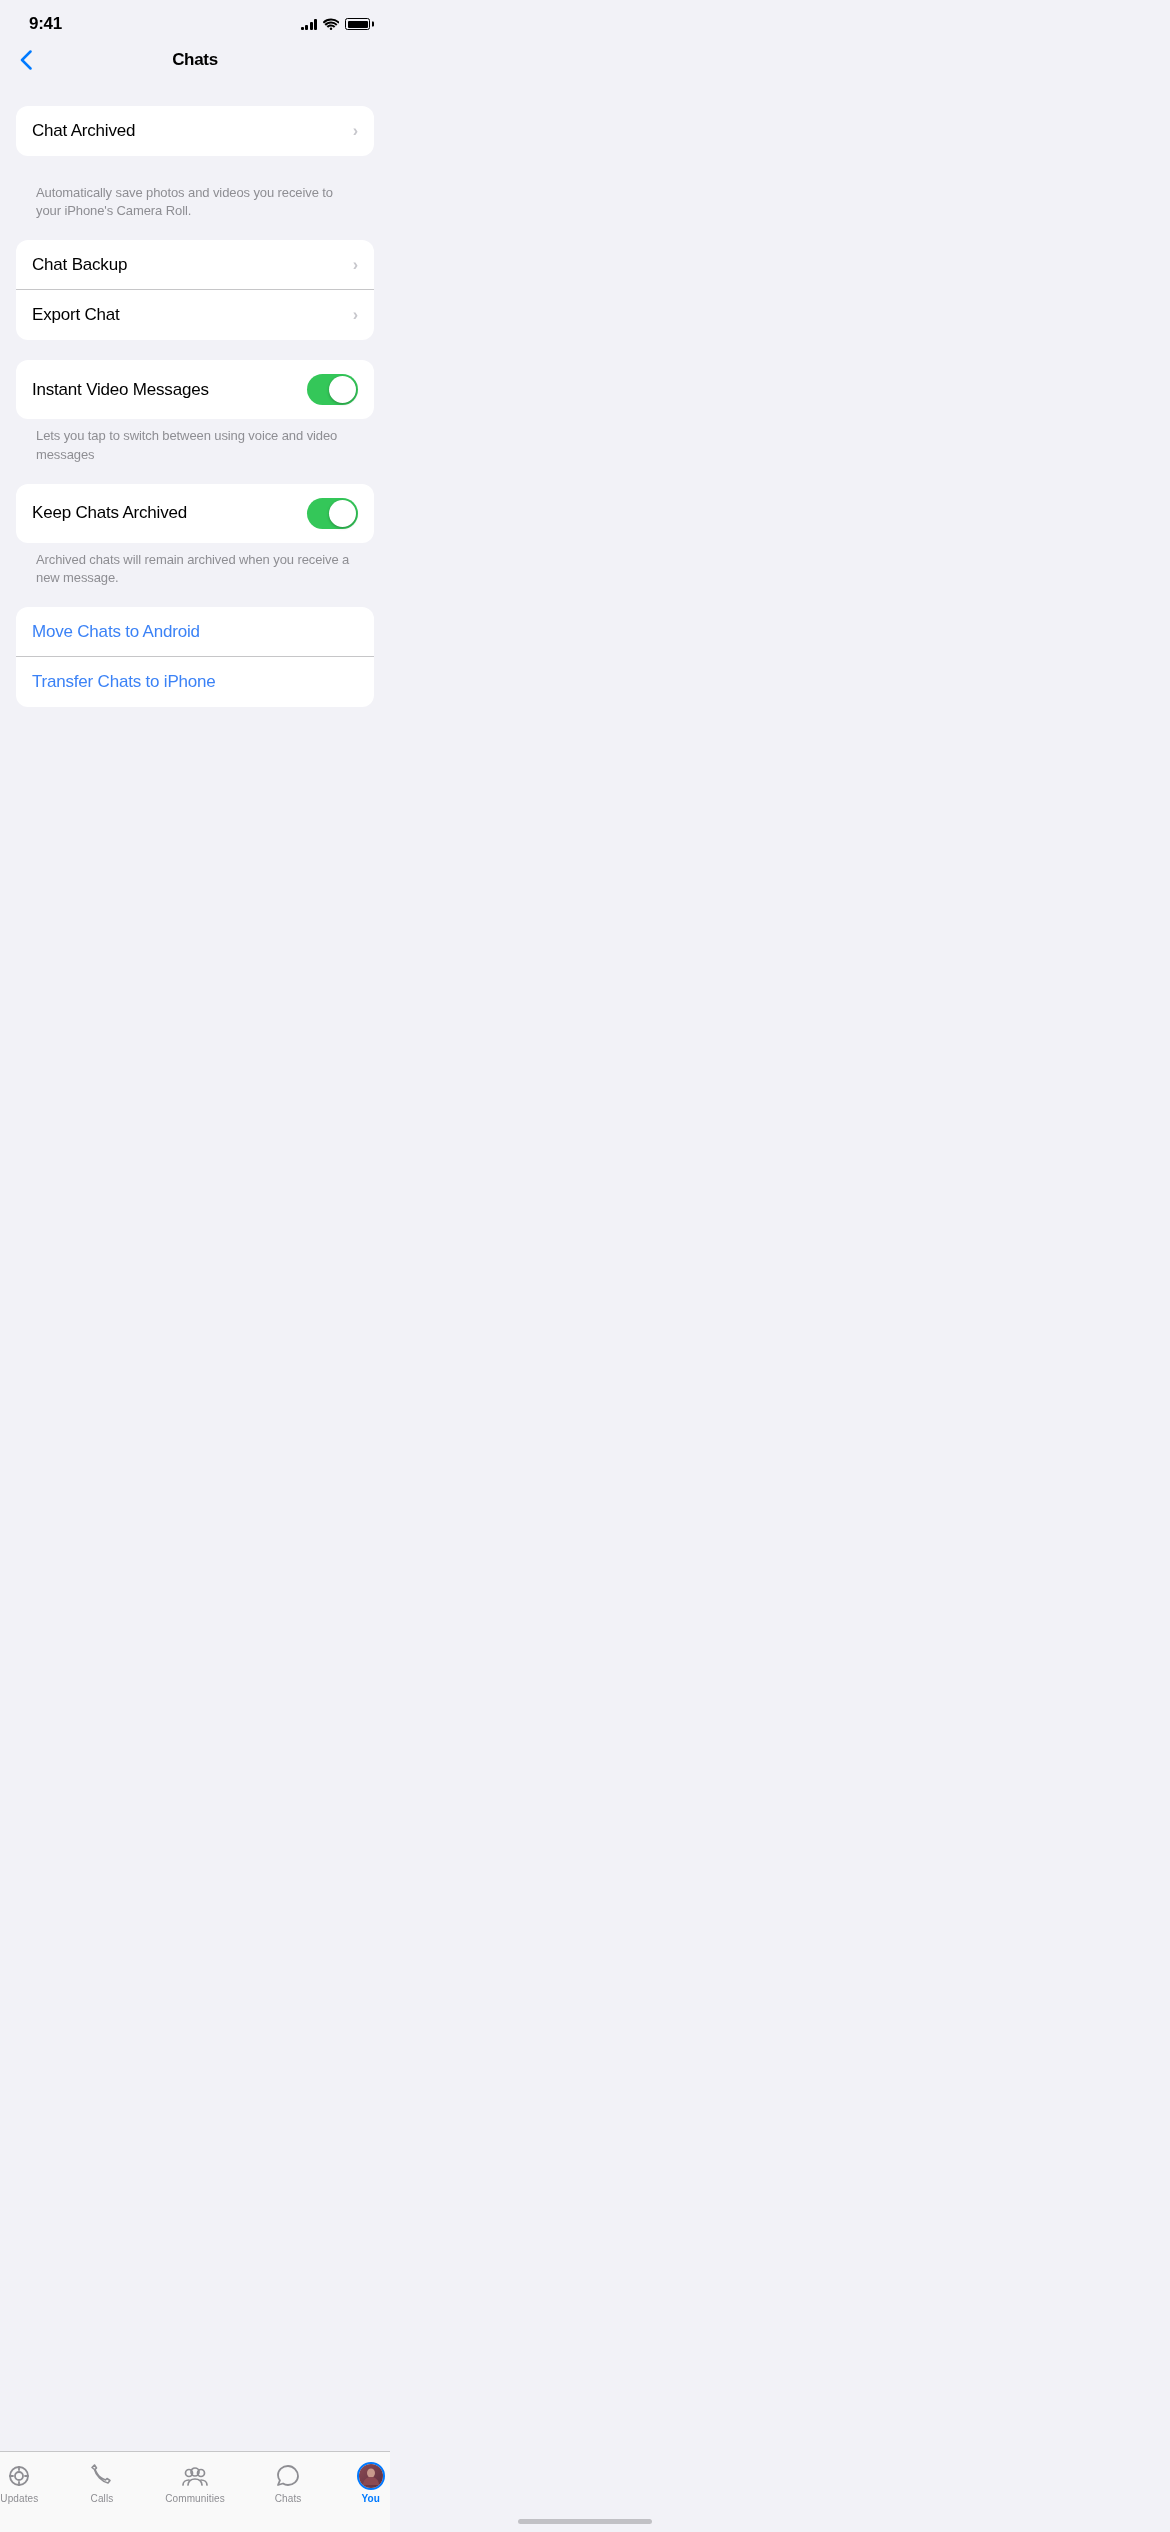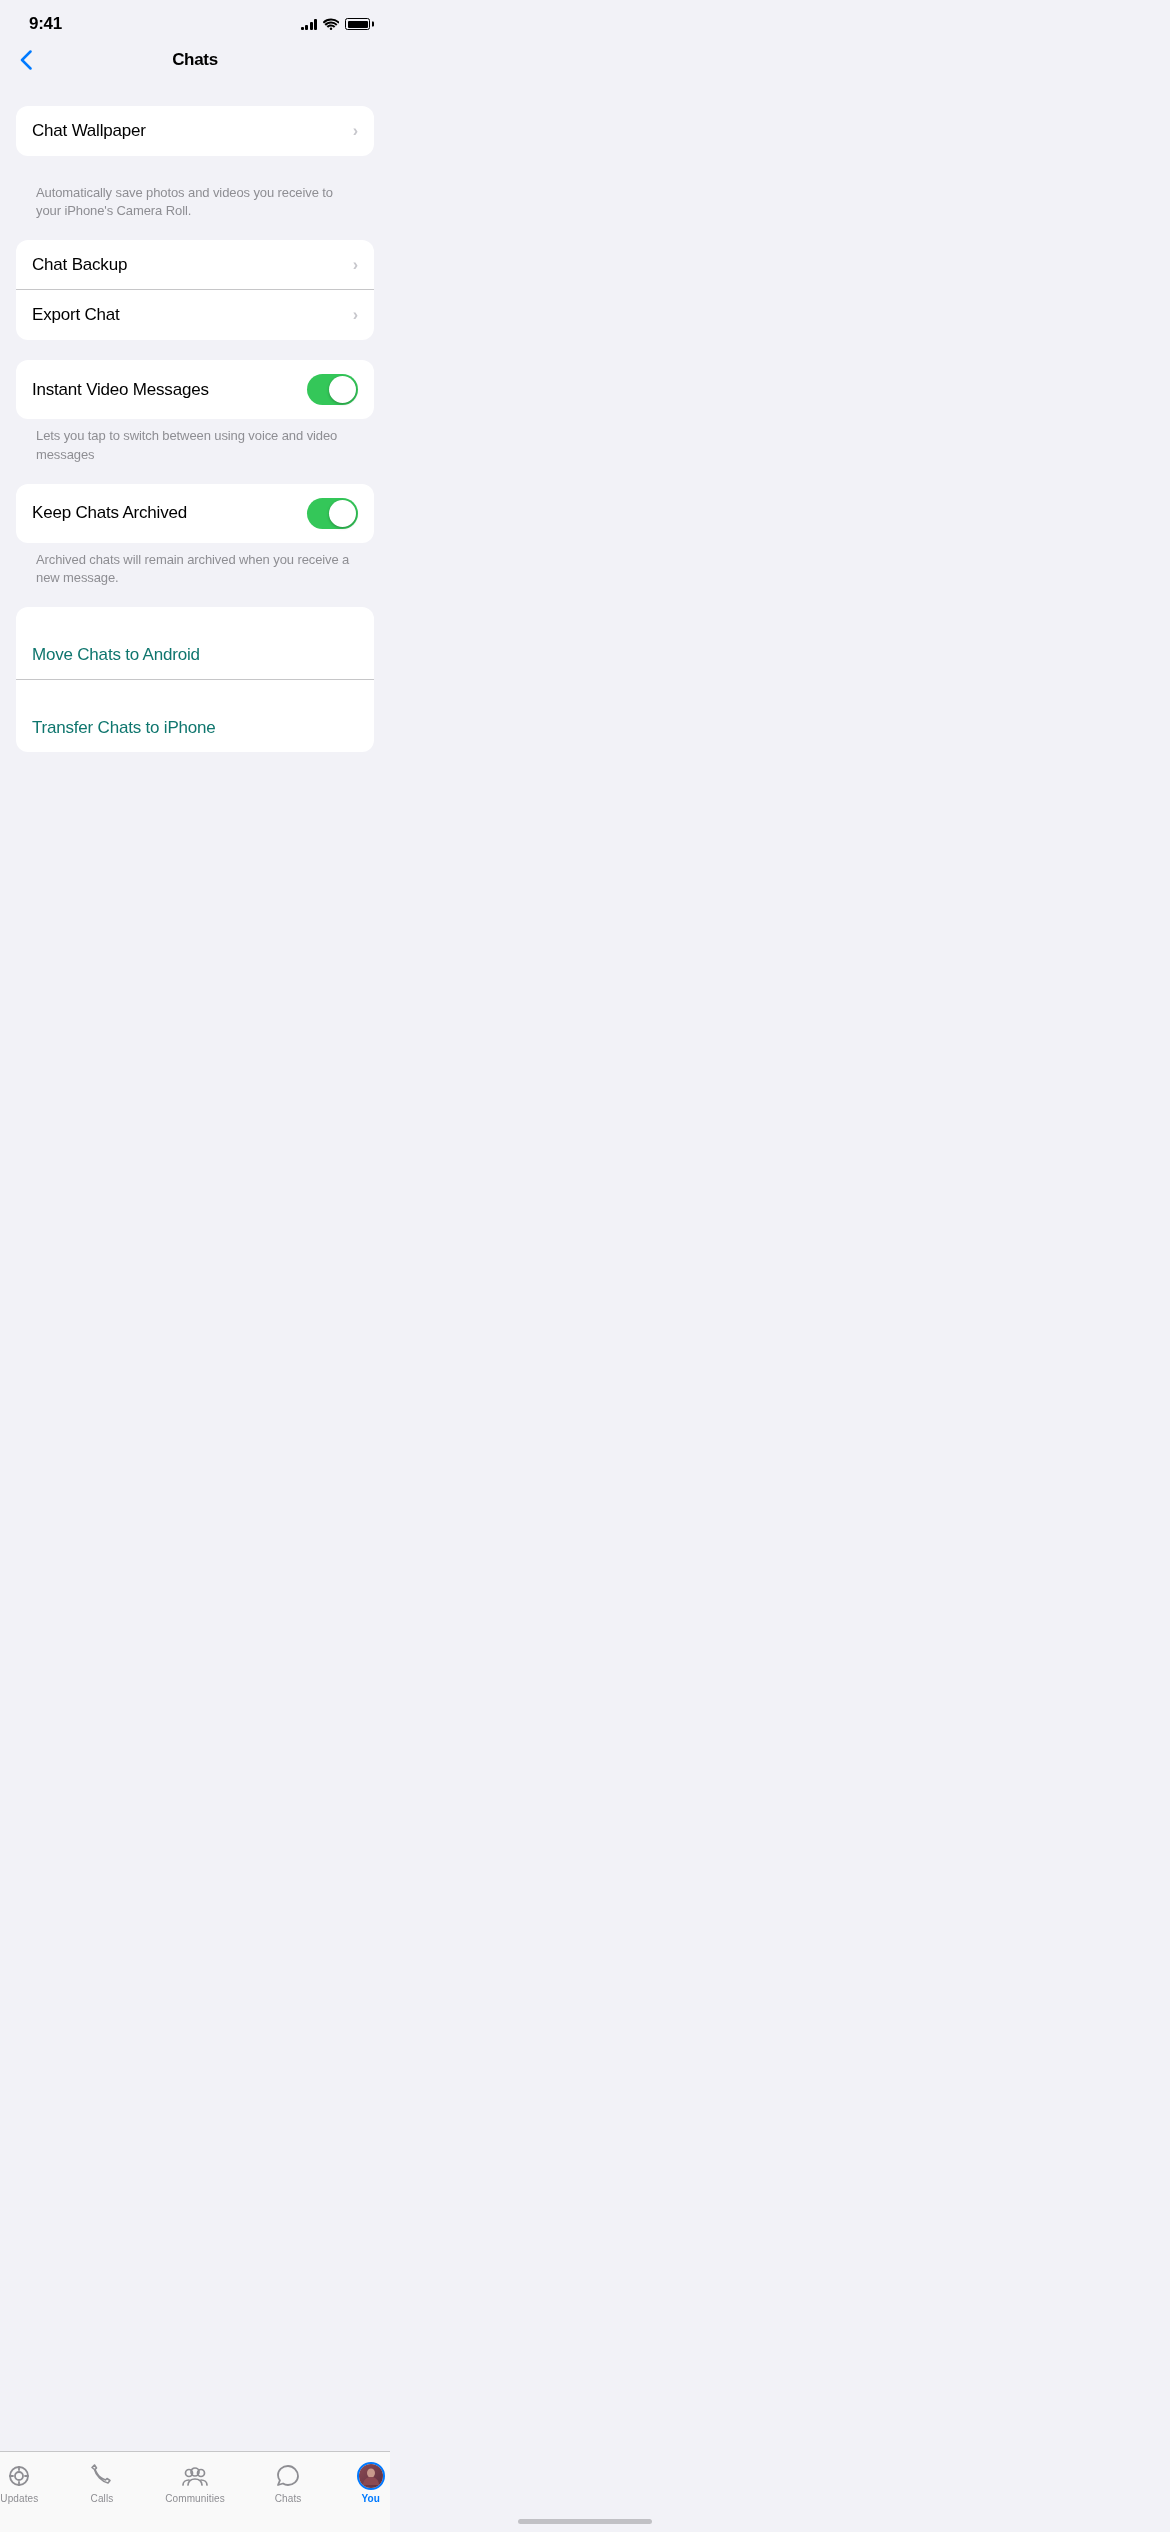--- a/index.html
+++ b/index.html
@@ -138,22 +138,21 @@
       border-bottom: none;
     }
 
     .card-item-label {
       font-size: 17px;
       color: #000;
       letter-spacing: -0.2px;
     }
 
     .card-item-label.blue {
-      color: #0f766e;
-      margin-top: 24px;
+      color: #3b82f6;
     }
 
     .chevron {
       color: #c7c7cc;
       font-size: 16px;
       font-weight: 600;
     }
 
     
     .section-description {
@@ -312,21 +311,21 @@
     </svg>
   </div>
   <span class="nav-title">Chats</span>
 </div>
 
 <div class="content">
 
   <div class="section-gap"></div>
   <div class="card-group">
     <div class="card-item">
-      <span class="card-item-label">Chat Wallpaper</span>
+      <span class="card-item-label">Chat Archived</span>
       <span class="chevron">›</span>
     </div>
   </div>
 
   <div class="section-gap"></div>
   <p class="section-description">Automatically save photos and videos you receive to your iPhone's Camera Roll.</p>
 
   <div class="section-gap"></div>
   <div class="card-group">
     <div class="card-item">

